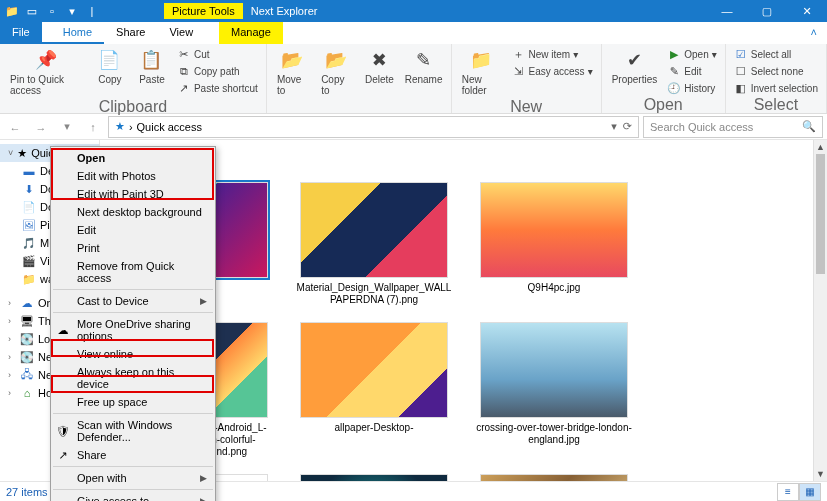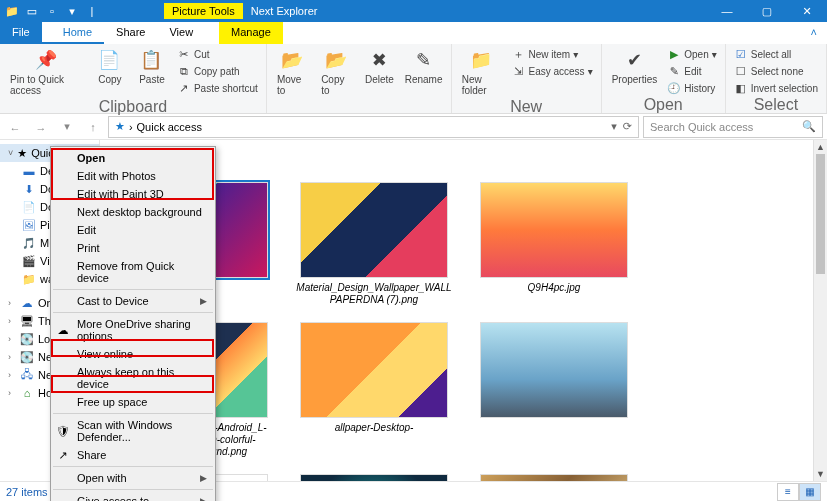--- a/index.html
+++ b/index.html
@@ -41,21 +41,21 @@
 .nav .item .icn { width: 14px; height: 14px; display: inline-flex; align-items: center; justify-content: center; font-size: 11px; }
 .nav .item.root { background: #d9e8f6; }
 .nav .item.indent { padding-left: 22px; }
 
 .content { flex: 1; position: relative; overflow: hidden; }
 .section-hdr { font-size: 11px; color: #1a5fb4; padding: 4px 8px; display: flex; align-items: center; gap: 6px; }
 .section-hdr .chev { font-size: 9px; }
 .check { width: 12px; height: 12px; border: 1px solid #888; display: inline-block; margin-left: 14px; }
 
 .grid { display: flex; flex-wrap: wrap; gap: 0 8px; padding: 0 8px; }
-.thumb { width: 172px; display: flex; flex-direction: column; align-items: center; padding: 4px 2px 12px 2px; font-size: 10px; text-align: center; font-style: italic; }
+.thumb { width: 172px; display: flex; flex-direction: column; align-items: center; padding: 4px 2px 12px 2px; font-size: 10px; text-align: center; }
 .thumb .img { width: 148px; height: 96px; margin-bottom: 4px; border: 1px solid #ddd; }
 .thumb.selected .img { outline: 2px solid #1979ca; }
 .thumb .cap { max-width: 160px; word-wrap: break-word; line-height: 1.2; }
 
 .status { height: 20px; border-top: 1px solid #e5e5e5; display: flex; align-items: center; font-size: 11px; color: #1a5fb4; padding: 0 6px; justify-content: space-between; }
 .status .views { display: flex; gap: 0; }
 .status .views div { width: 22px; height: 18px; border: 1px solid #ccc; display: flex; align-items: center; justify-content: center; font-size: 10px; }
 .status .views div.active { background: #cde3f8; }
 
 .ctxmenu { position: absolute; left: 50px; top: 146px; width: 166px; background: #f0f0f0; border: 1px solid #a0a0a0; box-shadow: 2px 2px 6px rgba(0,0,0,0.25); font-size: 11px; z-index: 50; padding: 2px 0; }
@@ -331,20 +331,21 @@
       <div class="thumb">
           <div class="img g4"></div>
           <div class="cap">77998-material_style-Android_L-pattern-minimalism-colorful-simple_background.png</div>
         </div>
       <div class="thumb">
           <div class="img g5"></div>
           <div class="cap">allpaper-Desktop-</div>
         </div>
       <div class="thumb">
           <div class="img g6"></div>
+          <div class="cap">crossing-over-tower-bridge-london-england.jpg</div>
         </div>
       <div class="thumb">
           <div class="img g7" style="position:relative"></div>
         </div>
       <div class="thumb">
           <div class="img g8"></div>
         </div>
       <div class="thumb">
           <div class="img g9" style="height:40px"></div>
         </div>
@@ -380,21 +381,21 @@
   <div class="mi">
       <span>Next desktop background</span>
     </div>
   <div class="mi">
       <span>Edit</span>
     </div>
   <div class="mi">
       <span>Print</span>
     </div>
   <div class="mi">
-      <span>Remove from Quick device</span>
+      <span>Remove from Quick access</span>
     </div>
   <div class="sep"></div>
   <div class="mi">
       <span>Cast to Device</span>
       <span class="arrow">▶</span>
     </div>
   <div class="sep"></div>
   <div class="mi">
       <span class="micn">☁</span>
       <span>More OneDrive sharing options</span>

